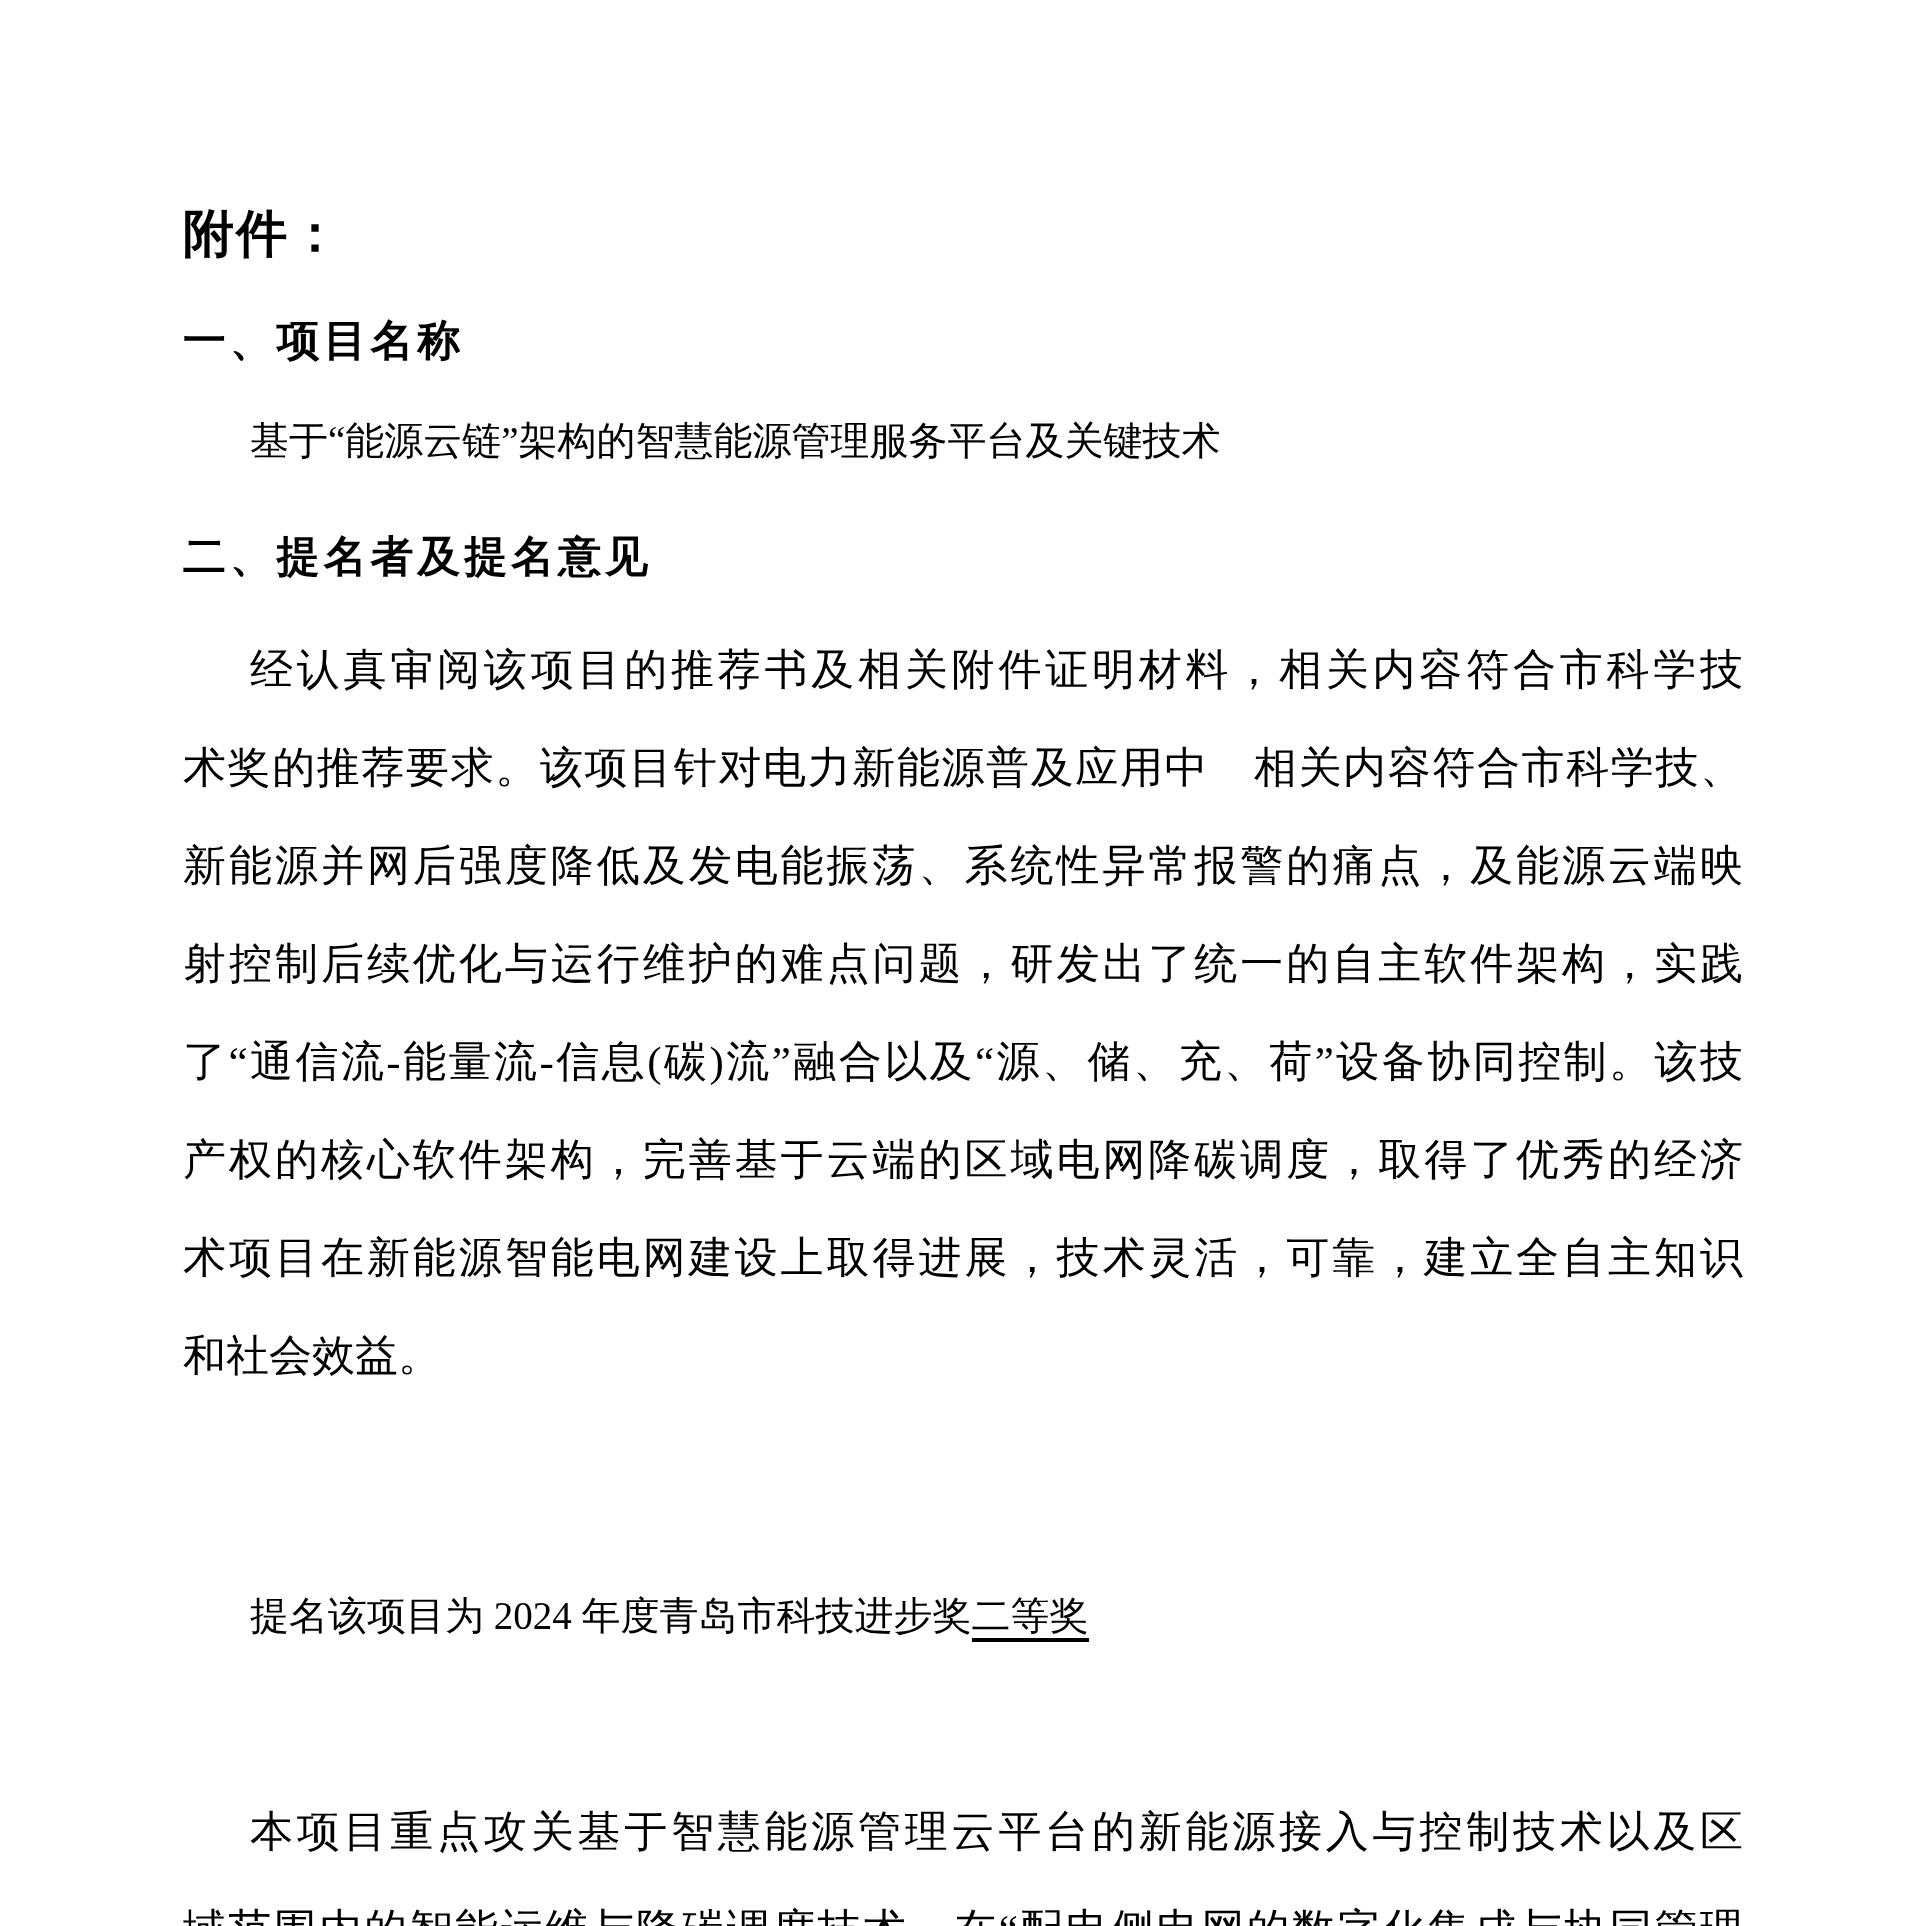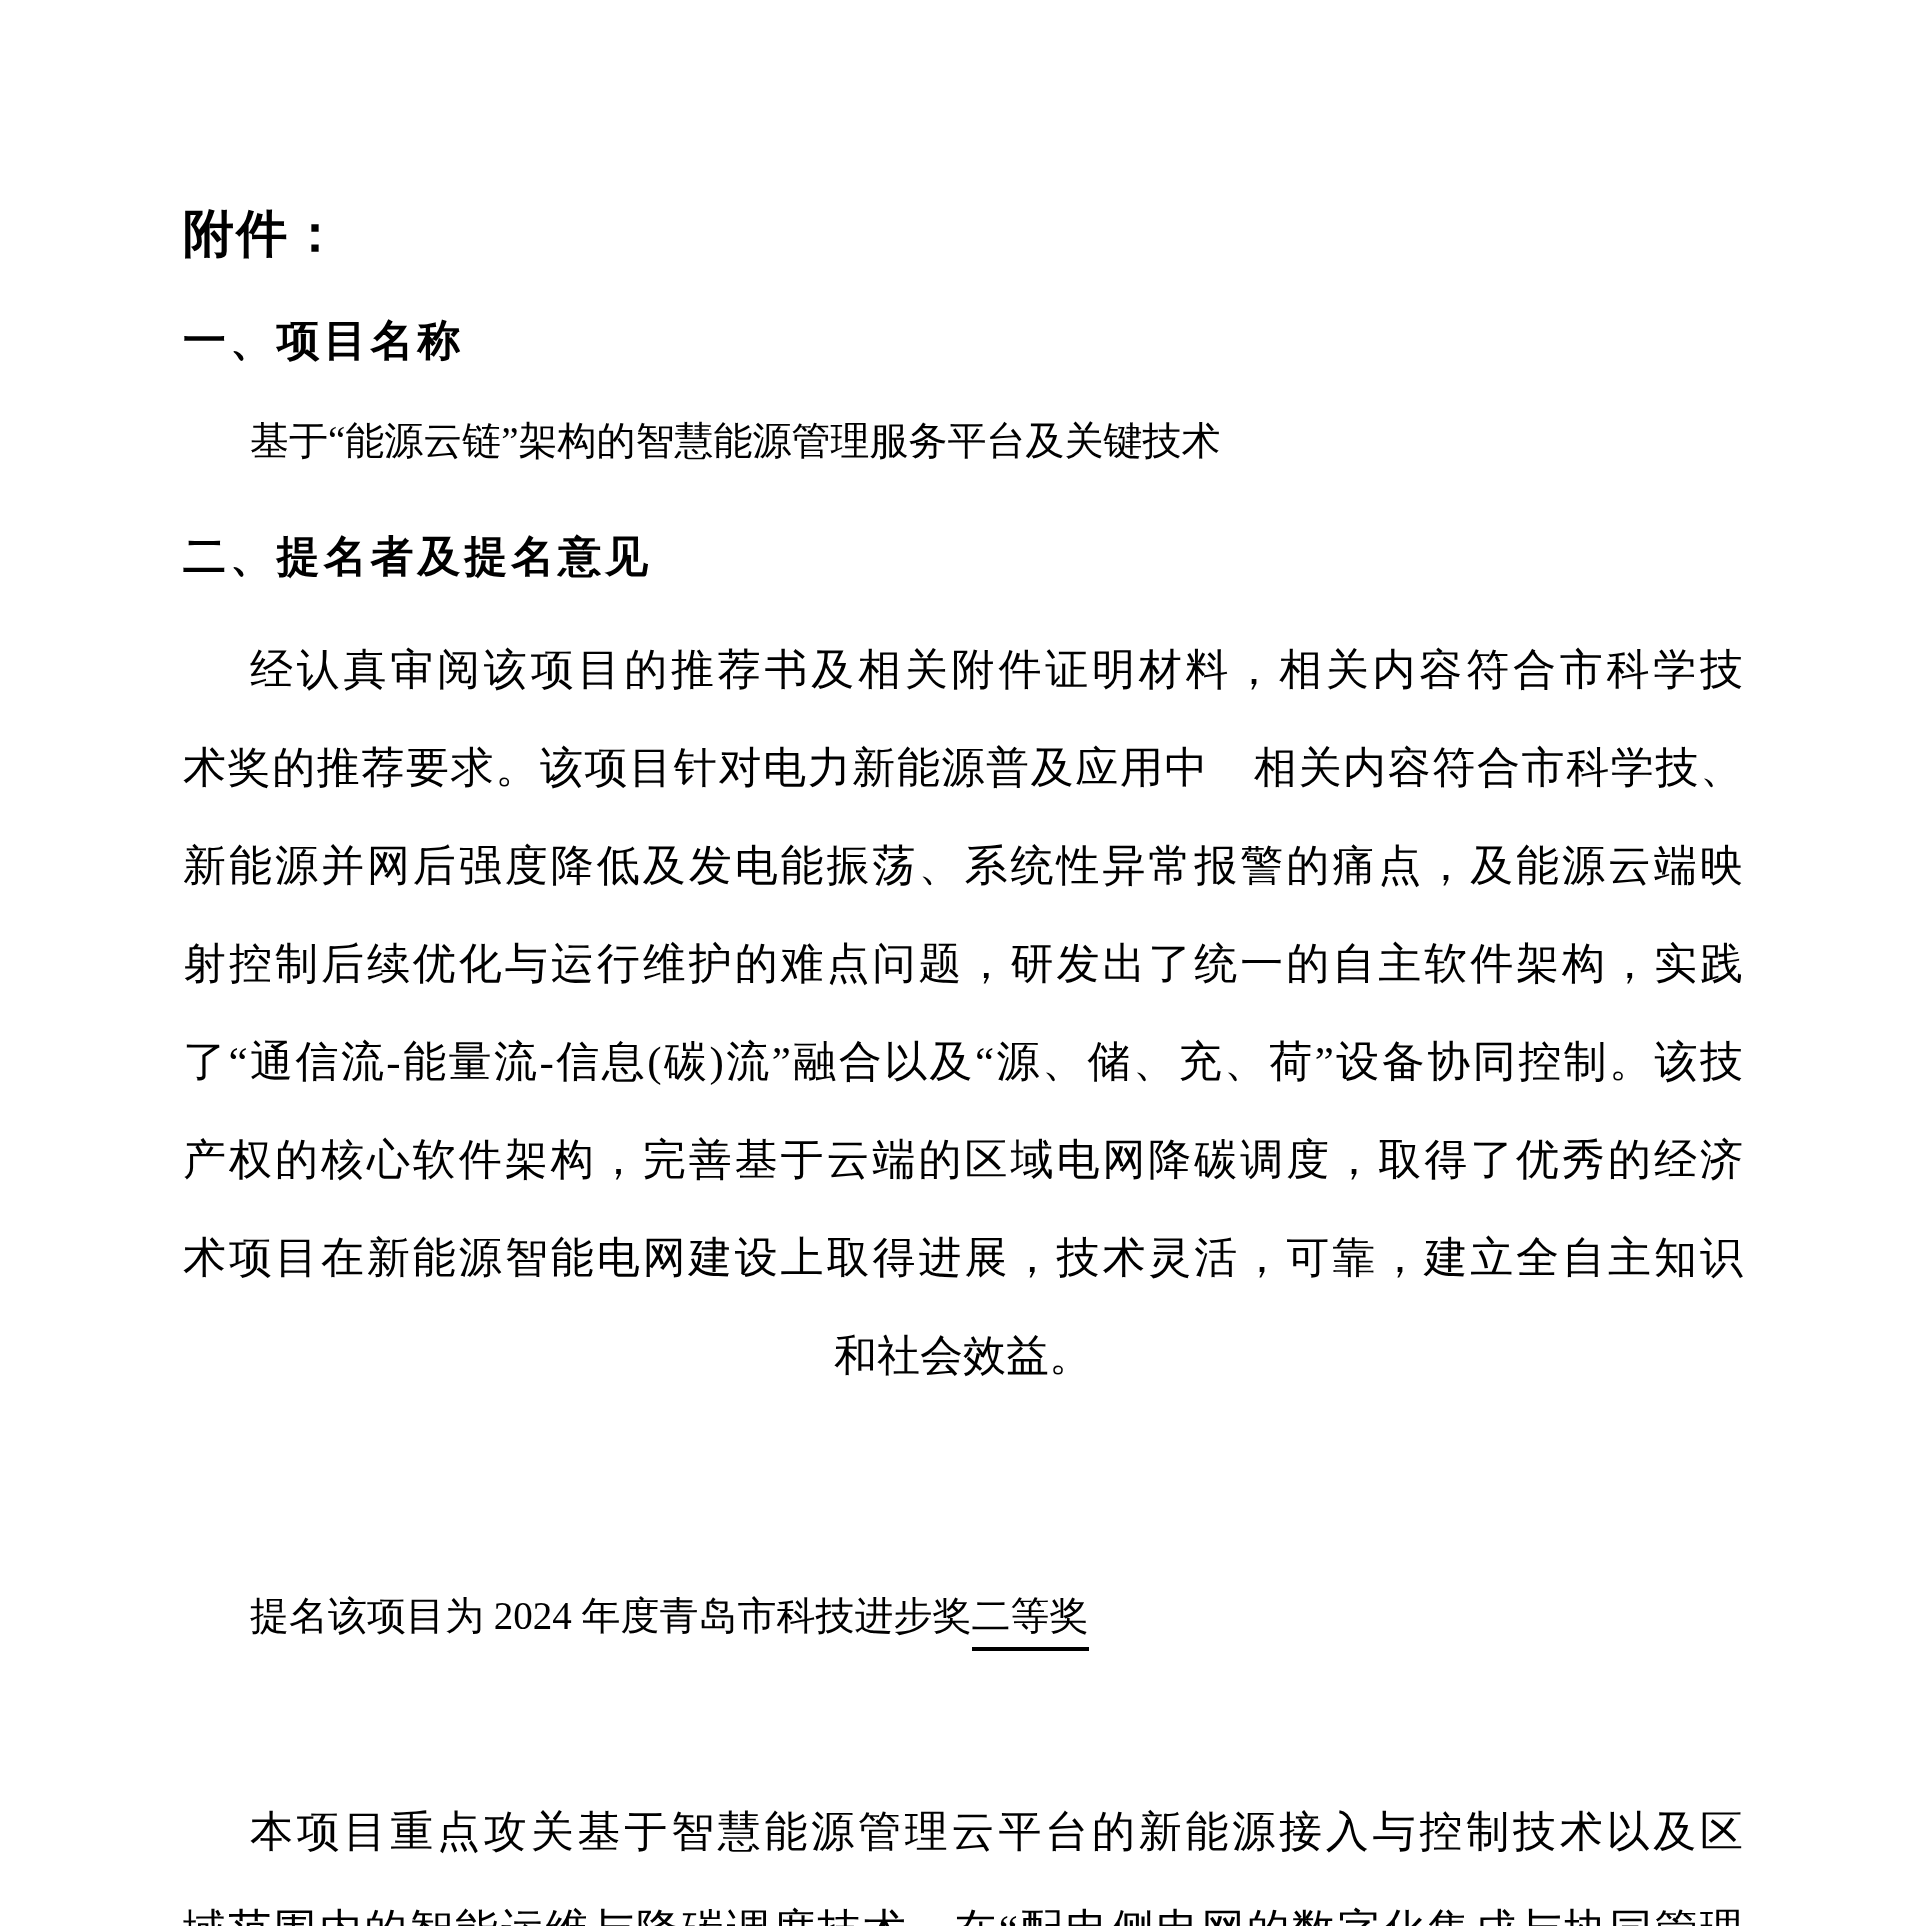--- a/index.html
+++ b/index.html
@@ -34,36 +34,35 @@
     font-size: 43px;
     line-height: 54px;
     letter-spacing: 3.9px;
   }
   .bodytext {
     font-size: 43px;
     line-height: 98px;
   }
   .line {
     width: 100%;
-    text-align: center;
   }
   .fill {
     text-align: justify;
     text-align-last: justify;
   }
   .indent {
     text-indent: 67px;
   }
   .single {
     font-size: 39px;
     line-height: 58px;
   }
   .uline {
     border-bottom: 4.2px solid #000000;
-    padding-bottom: 10px;
+    padding-bottom: 1px;
   }
 </style>
 </head>
 <body>
 
 <div class="page">
 
   <div class="block att-label" style="top:207px;">附件：</div>
 
   <div class="block heading" style="top:313px;">一、项目名称</div>

